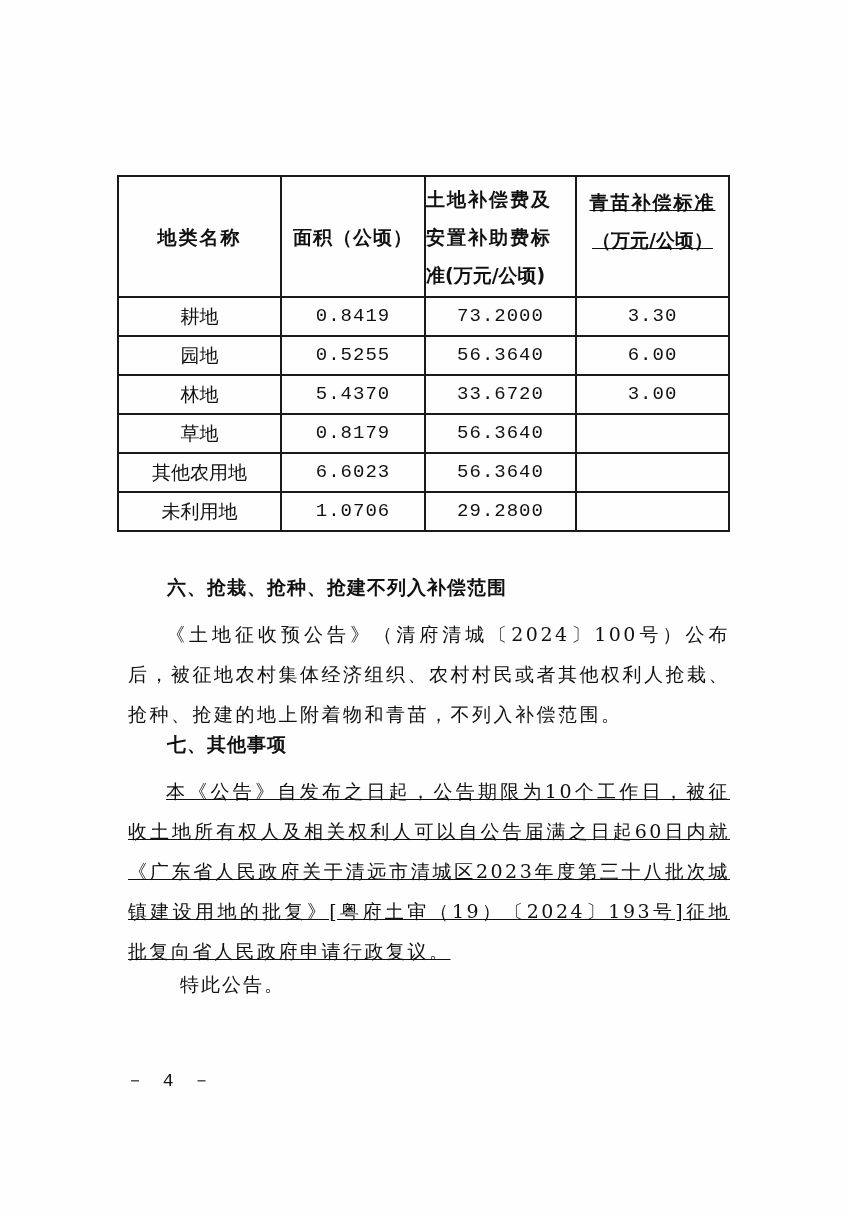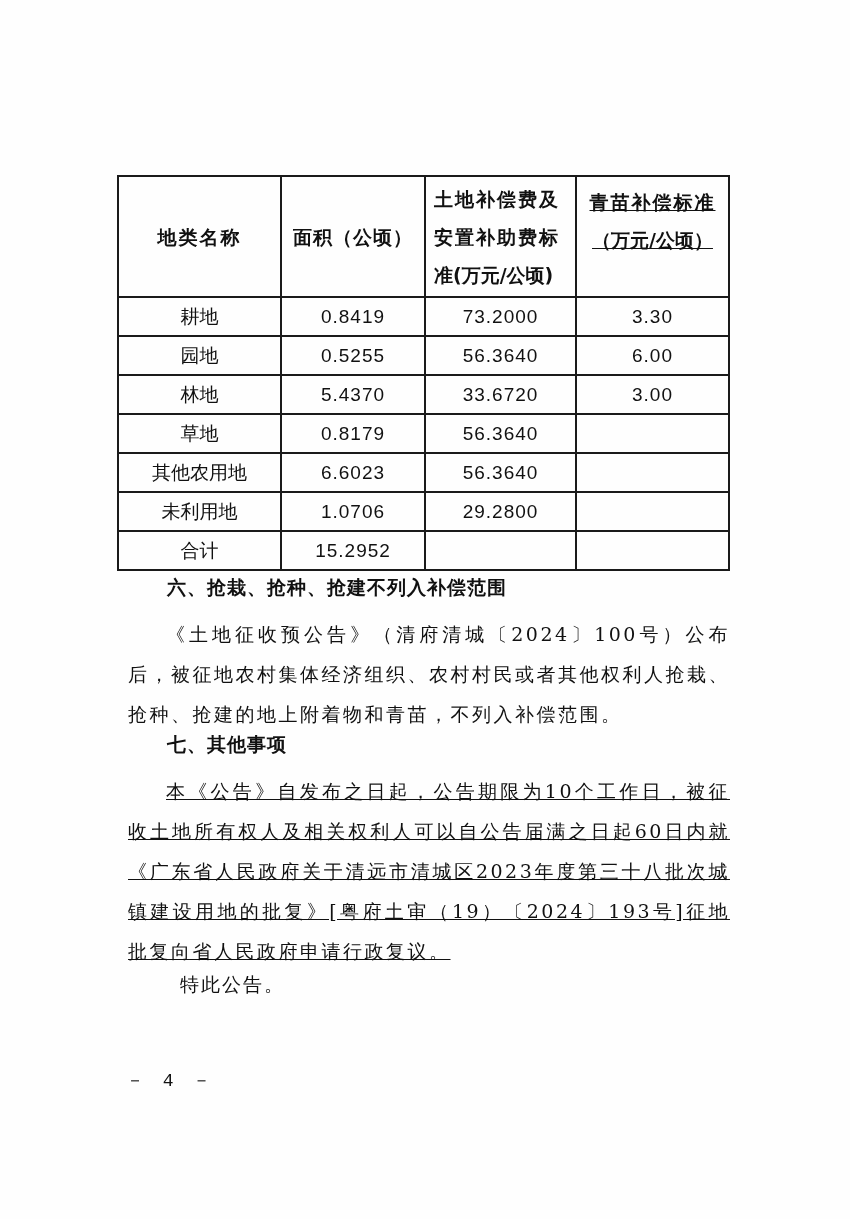--- a/index.html
+++ b/index.html
@@ -43,27 +43,27 @@
       font-size: 19px;
       height: 113px;
     }
     table.comp th .hline {
       display: block;
       line-height: 38px;
       letter-spacing: 2px;
     }
     table.comp th.c3 {
       text-align: left;
-      padding-left: 8px;
+      padding-left: 0;
     }
     table.comp td {
       height: 37px;
     }
     table.comp td.num {
-      font-family: Liberation Sans, sans-serif;
+      font-family: Liberation Mono, monospace;
       font-size: 19px;
       letter-spacing: 1px;
     }
     table.comp td.name {
       font-family: "DejaVu Serif", serif;
       font-size: 19px;
     }
     col.c1 { width: 163px; }
     col.c2 { width: 144px; }
     col.c3 { width: 151px; }
@@ -167,26 +167,20 @@
         <td class="num">6.6023</td>
         <td class="num">56.3640</td>
         <td class="num"></td>
       </tr>
       <tr>
         <td class="name">未利用地</td>
         <td class="num">1.0706</td>
         <td class="num">29.2800</td>
         <td class="num"></td>
       </tr>
-      <tr>
-        <td class="name">合计</td>
-        <td class="num">15.2952</td>
-        <td class="num"></td>
-        <td class="num"></td>
-      </tr>
     </tbody>
   </table>
 
   <h2 class="section-heading" style="top:575px;">六、抢栽、抢种、抢建不列入补偿范围</h2>
   <p class="para" style="top:614px;">《土地征收预公告》（清府清城〔2024〕100号）公布后，被征地农村集体经济组织、农村村民或者其他权利人抢栽、抢种、抢建的地上附着物和青苗，不列入补偿范围。</p>
 
   <h2 class="section-heading" style="top:732px;">七、其他事项</h2>
   <p class="para" style="top:771px;text-decoration:underline;">本《公告》自发布之日起，公告期限为10个工作日，被征收土地所有权人及相关权利人可以自公告届满之日起60日内就《广东省人民政府关于清远市清城区2023年度第三十八批次城镇建设用地的批复》[粤府土审（19）〔2024〕193号]征地批复向省人民政府申请行政复议。</p>
 
   <p class="closing" style="top:968px;">特此公告。</p>

